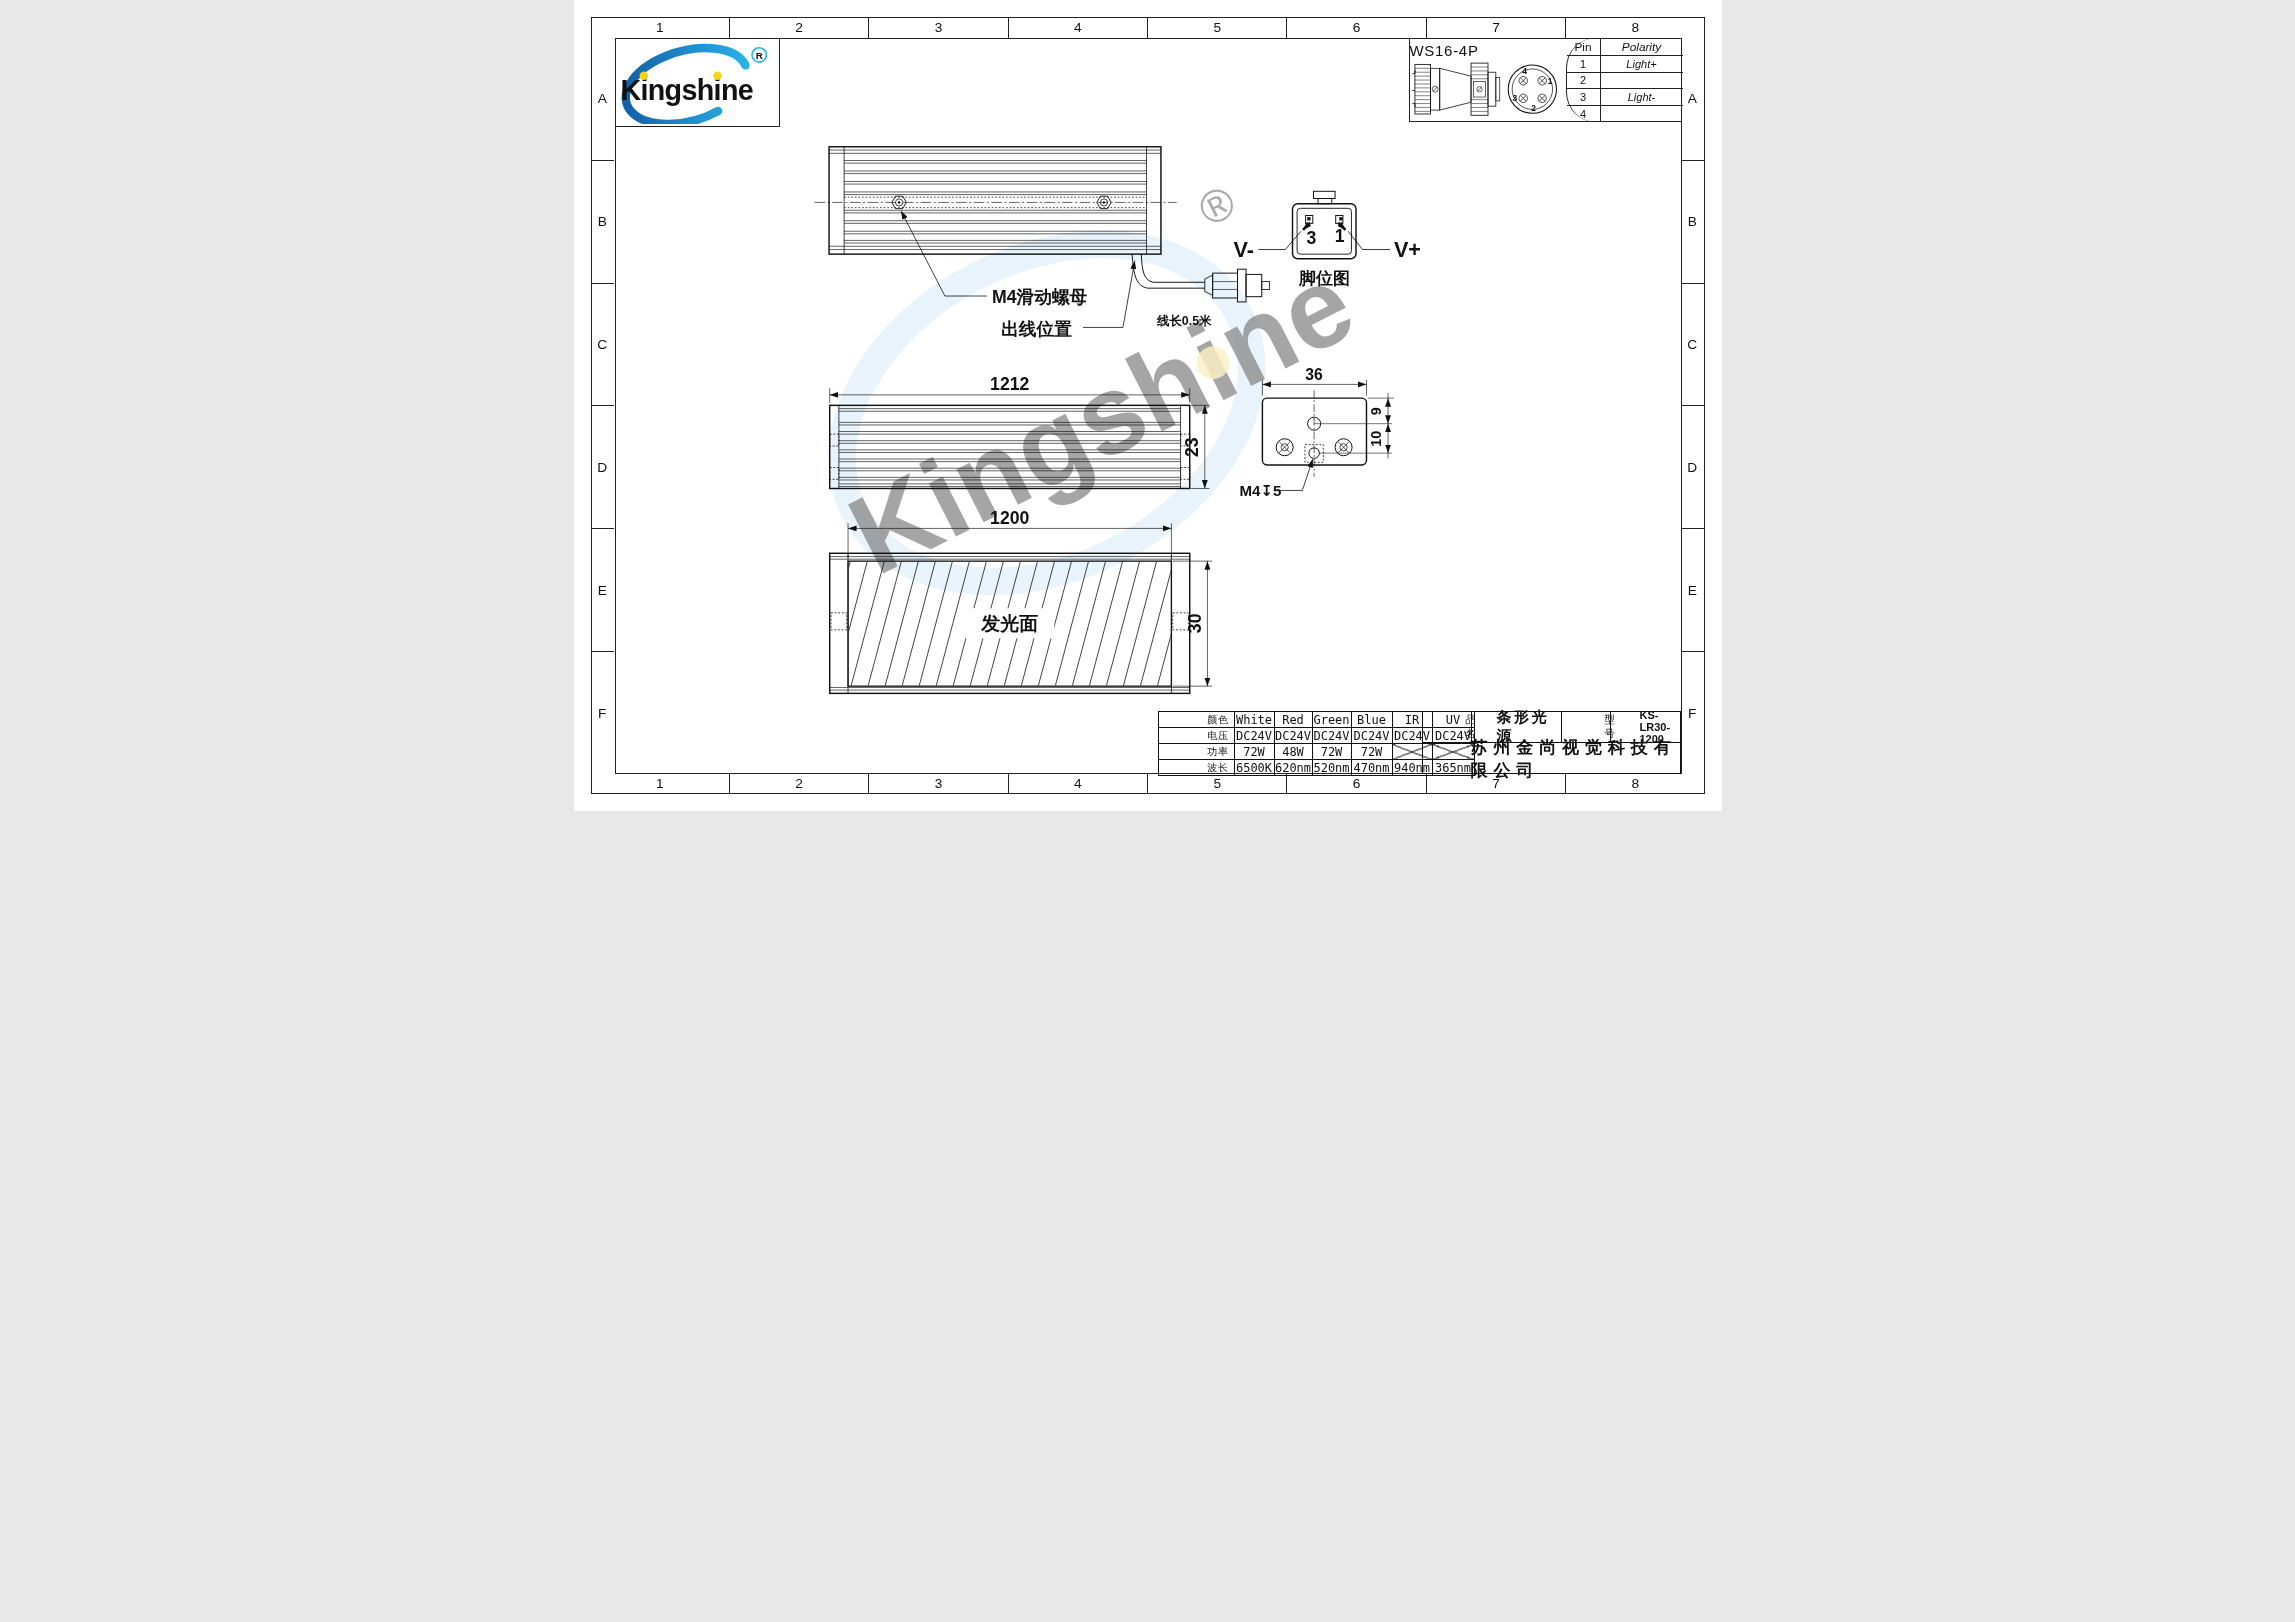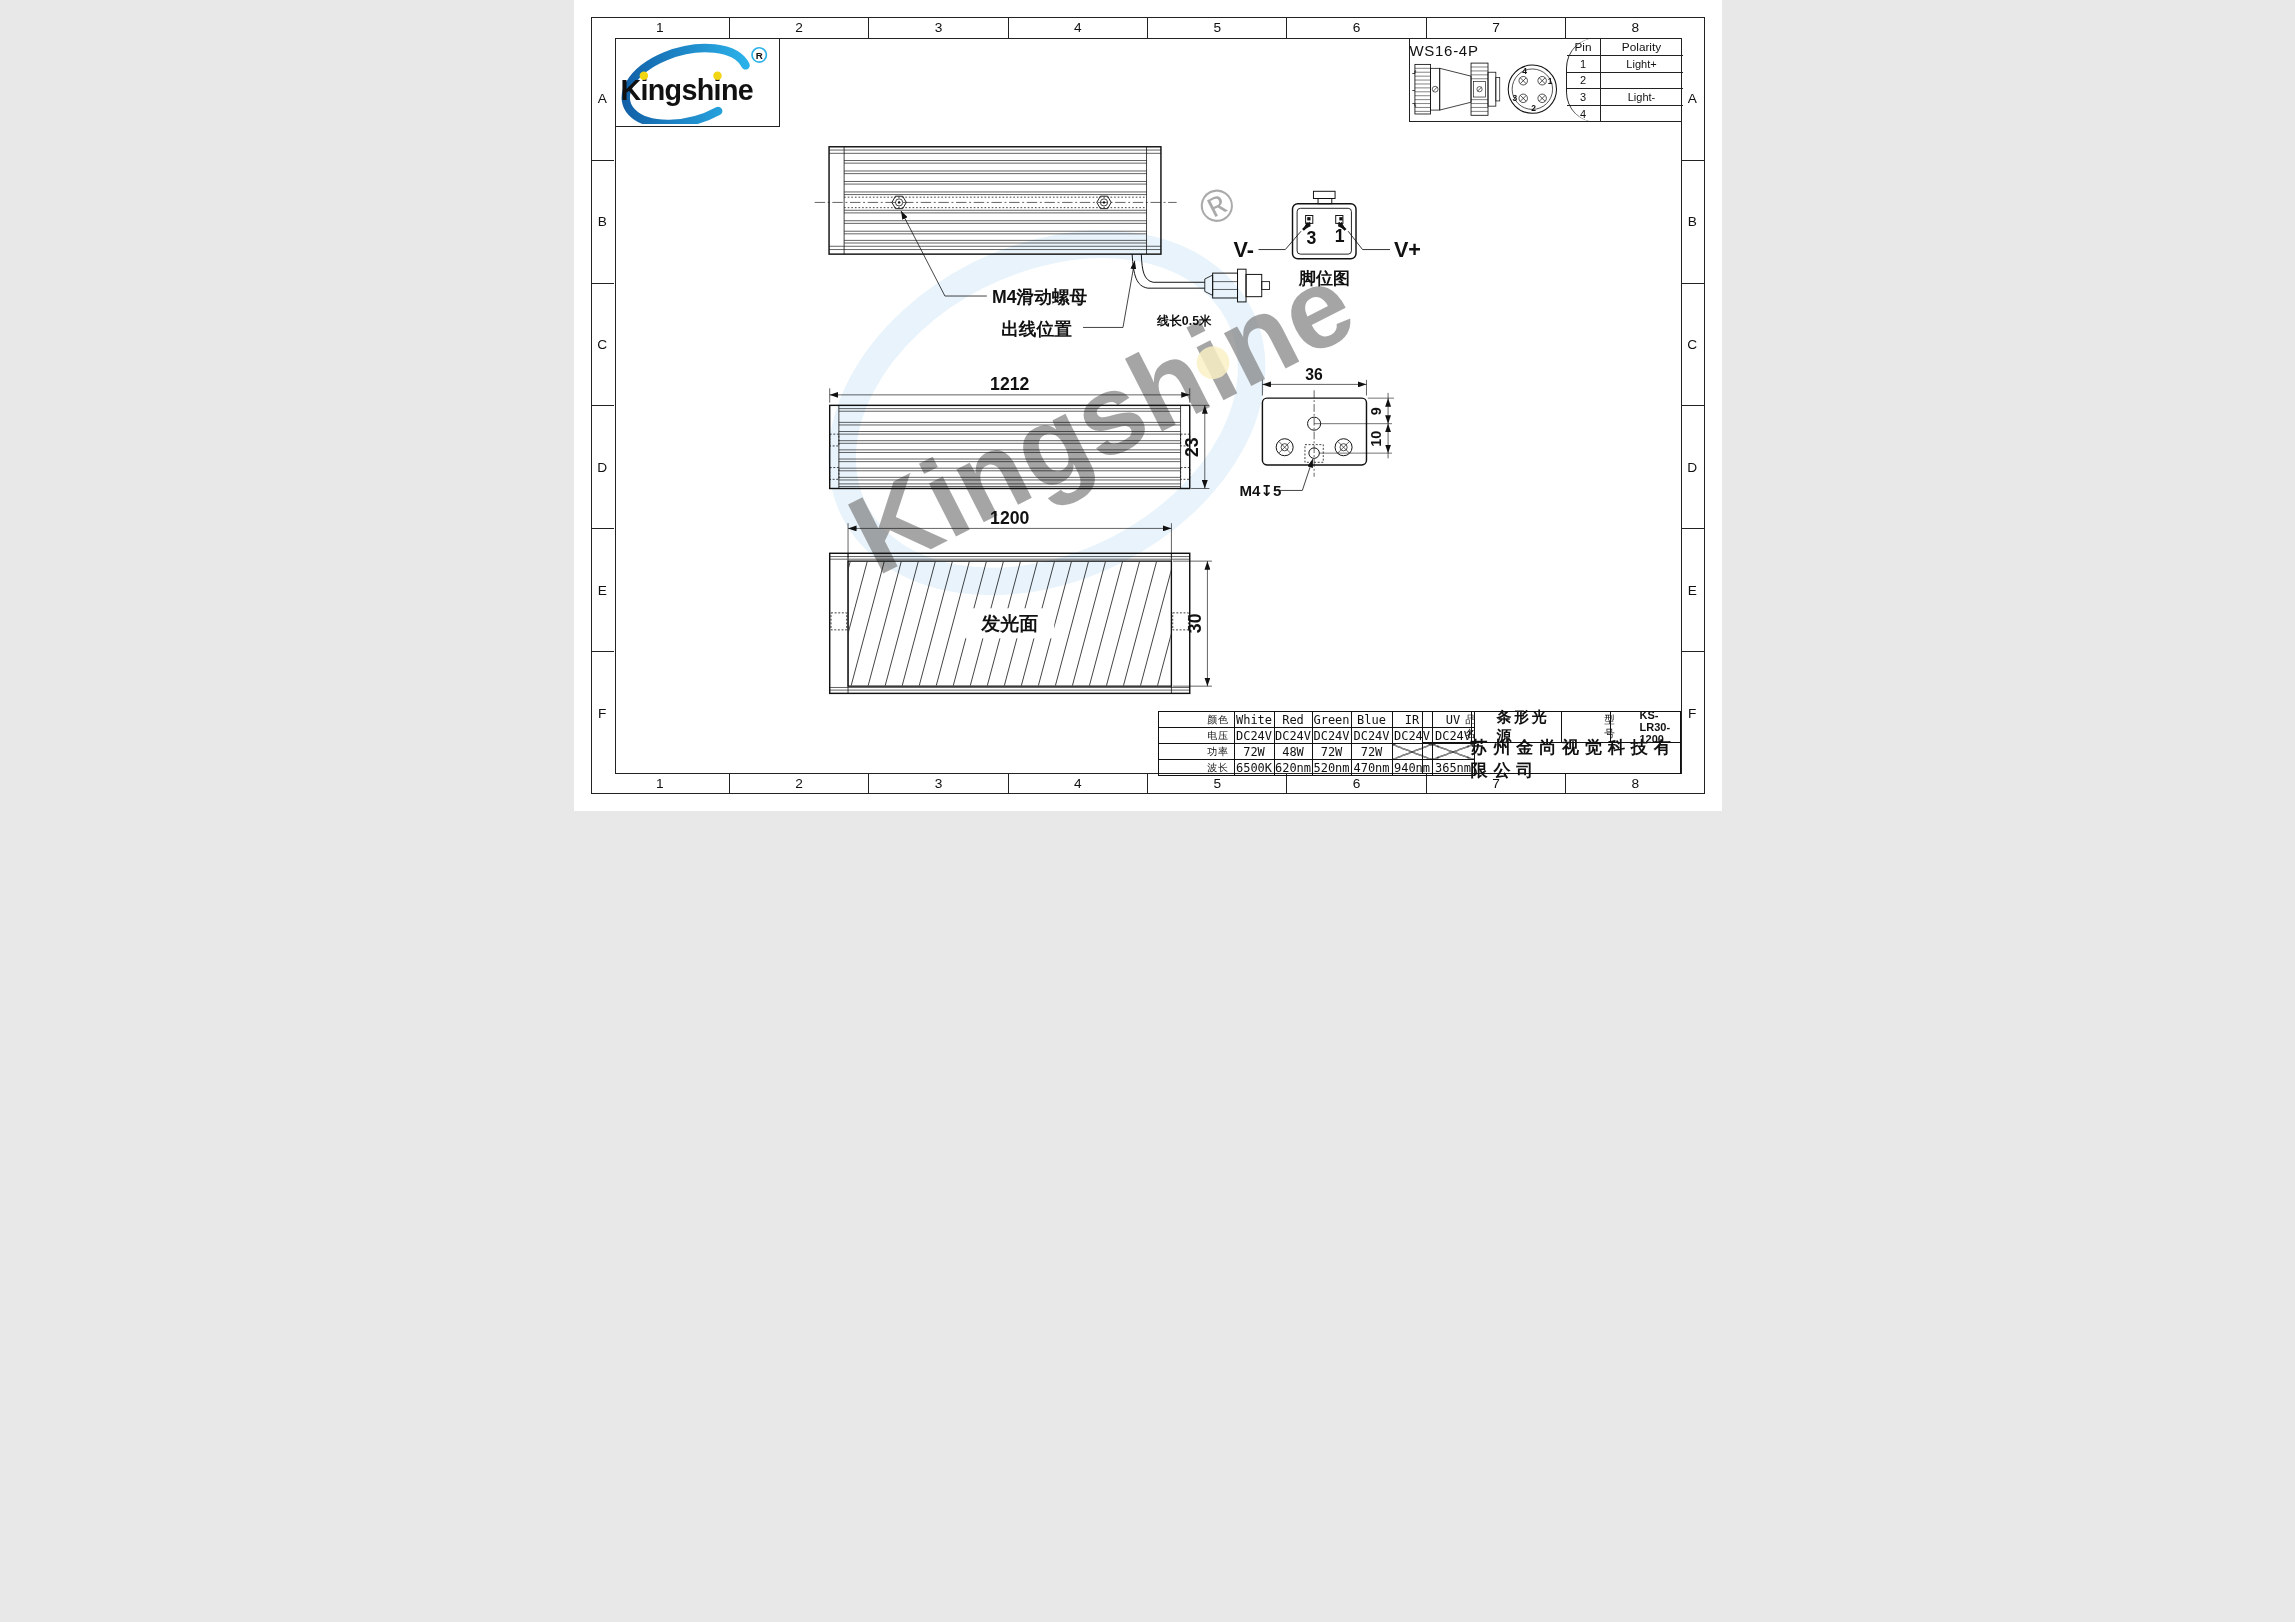--- a/index.html
+++ b/index.html
@@ -20,21 +20,21 @@
   .strip-v .cell:last-child{border-bottom:none;}
   
   #logo-block{left:41px;top:38px;width:165px;height:89px;border-right:1.3px solid #222;border-bottom:1.3px solid #222;}
   
   #conn-block{left:835px;top:38px;width:272px;height:84px;border-left:1.3px solid #222;border-bottom:1.3px solid #222;}
   #conn-title{position:absolute;left:0;top:3.9px;width:156px;text-align:left;font-size:15px;letter-spacing:0.7px;}
   #pin-table{position:absolute;left:156px;top:0;width:116px;height:84px;border-left:1px solid #222;
              display:grid;grid-template-columns:34px 1fr;grid-template-rows:18.3px 1fr 1fr 1fr 1fr;border-radius:30px;}
   #pin-table div{border-bottom:0.9px solid #222;border-right:0.9px solid #222;
                  display:flex;align-items:center;justify-content:center;font-size:11px;}
-  #pin-table div:nth-child(2n){border-right:none;}
+  #pin-table div:nth-child(2n){border-right:none;font-style:italic;}
   #pin-table div:nth-child(9),#pin-table div:nth-child(10){border-bottom:none;}
   #pin-table .hdr{font-size:11.8px;}
   
   #spec-table{left:584px;top:711px;border-collapse:collapse;table-layout:fixed;}
   #spec-table td{border:1px solid #111;height:15px;padding:0;text-align:center;
                  font-size:9.8px;overflow:hidden;}
   #spec-table td.lbl{font-size:10px;letter-spacing:0.7px;padding-left:44px;}
   #spec-table td.val{font-family:"DejaVu Sans Mono","Liberation Mono",monospace;font-size:12px;}
   #spec-table td.xcell{background:
       linear-gradient(to top right, transparent calc(50% - 0.5px), #111 calc(50% - 0.5px), #111 calc(50% + 0.5px), transparent calc(50% + 0.5px)),

